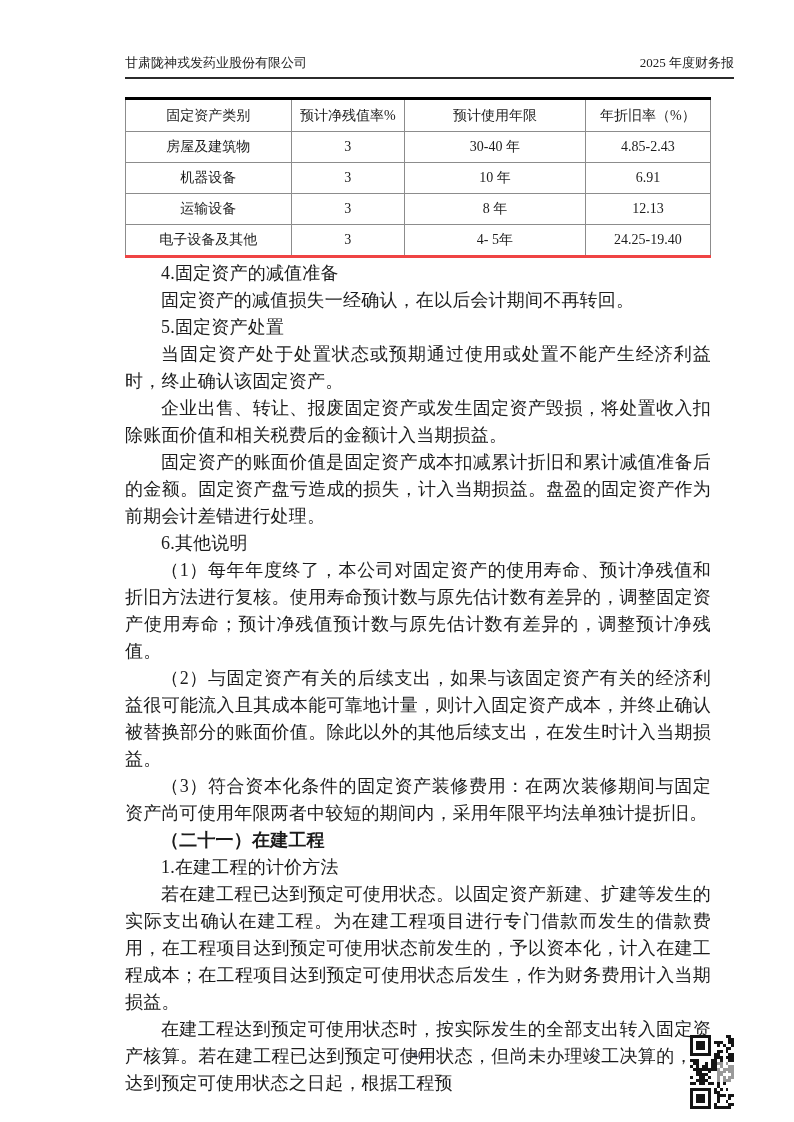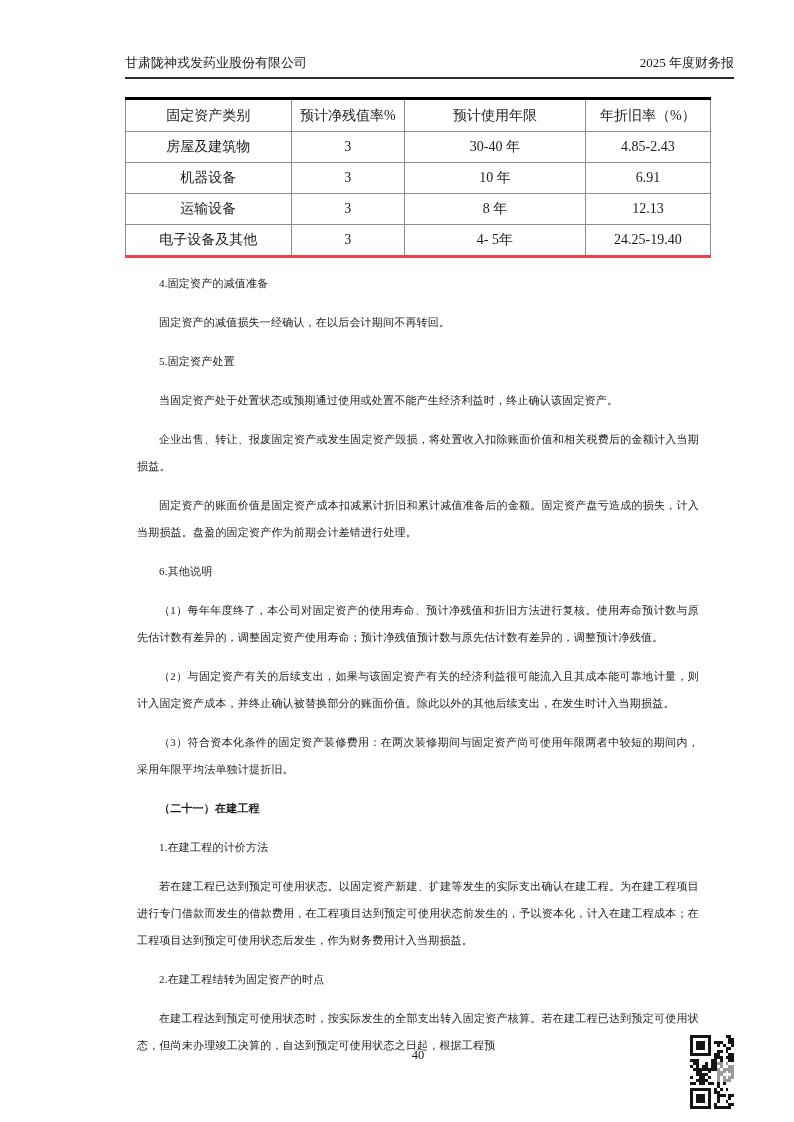--- a/index.html
+++ b/index.html
@@ -40,22 +40,22 @@
     text-align:center;
     vertical-align:middle;
     font-weight:normal;
     padding:0 2px;
   }
   table.dep-table thead th{height:31px;}
   table.dep-table tbody td{height:30px;}
   
   .body-text{margin-top:2px;}
   .para{
-    margin:12px;
-    font-size:11px;
+    margin:0;
+    font-size:18px;
     line-height:27px;
     text-align:justify;
     text-indent:2em;
     letter-spacing:0.2px;
   }
   .para.bold{font-weight:bold;}
   
   .page-number{
     position:absolute;
     left:125px;top:1048px;width:586px;
@@ -129,21 +129,20 @@
         <p class="para">当固定资产处于处置状态或预期通过使用或处置不能产生经济利益时，终止确认该固定资产。</p>
         <p class="para">企业出售、转让、报废固定资产或发生固定资产毁损，将处置收入扣除账面价值和相关税费后的金额计入当期损益。</p>
         <p class="para">固定资产的账面价值是固定资产成本扣减累计折旧和累计减值准备后的金额。固定资产盘亏造成的损失，计入当期损益。盘盈的固定资产作为前期会计差错进行处理。</p>
         <p class="para">6.其他说明</p>
         <p class="para">（1）每年年度终了，本公司对固定资产的使用寿命、预计净残值和折旧方法进行复核。使用寿命预计数与原先估计数有差异的，调整固定资产使用寿命；预计净残值预计数与原先估计数有差异的，调整预计净残值。</p>
         <p class="para">（2）与固定资产有关的后续支出，如果与该固定资产有关的经济利益很可能流入且其成本能可靠地计量，则计入固定资产成本，并终止确认被替换部分的账面价值。除此以外的其他后续支出，在发生时计入当期损益。</p>
         <p class="para">（3）符合资本化条件的固定资产装修费用：在两次装修期间与固定资产尚可使用年限两者中较短的期间内，采用年限平均法单独计提折旧。</p>
         <p class="para bold">（二十一）在建工程</p>
         <p class="para">1.在建工程的计价方法</p>
         <p class="para">若在建工程已达到预定可使用状态。以固定资产新建、扩建等发生的实际支出确认在建工程。为在建工程项目进行专门借款而发生的借款费用，在工程项目达到预定可使用状态前发生的，予以资本化，计入在建工程成本；在工程项目达到预定可使用状态后发生，作为财务费用计入当期损益。</p>
-        <p class="para">2.在建工程结转为固定资产的时点</p>
         <p class="para">在建工程达到预定可使用状态时，按实际发生的全部支出转入固定资产核算。若在建工程已达到预定可使用状态，但尚未办理竣工决算的，自达到预定可使用状态之日起，根据工程预</p>
       </div>
   </main>
 
   <div class="page-number">40</div>
 
   <div class="qr-wrap">
     <svg id="qr-code" viewBox="0 0 25 25" shape-rendering="crispEdges">
         <rect x="0" y="0" width="25" height="25" fill="#ffffff"></rect>
         <rect x="0" y="0" width="7" height="7" fill="#151515"></rect>

